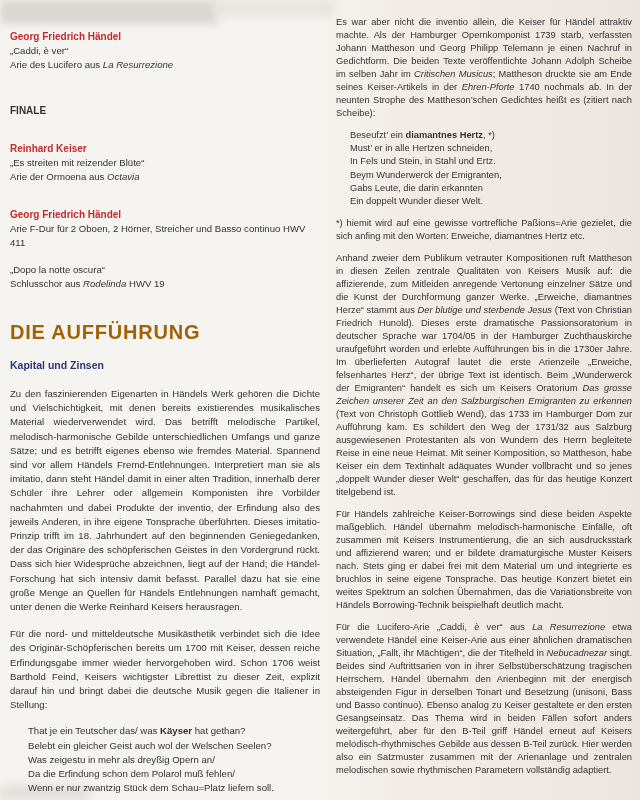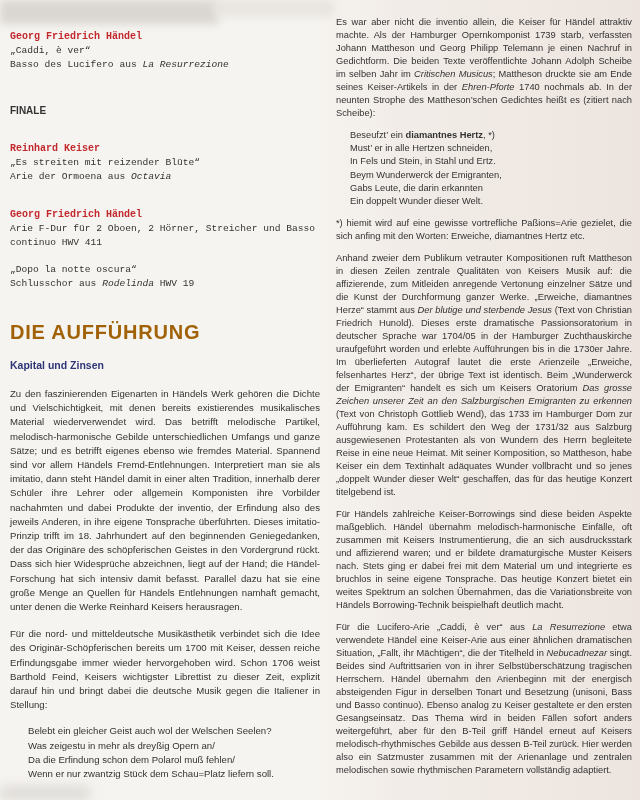--- a/index.html
+++ b/index.html
@@ -31,21 +31,21 @@
     background: #dedbd7; filter: blur(6px);
   }
 
   .cols { position: relative; display: flex; padding: 0 6px 0 10px; }
   .col-left  { width: 310px; }
   .col-right { width: 296px; margin-left: 16px; padding-top: 14px;
                font-size: 9.3px; line-height: 13px; }
 
   
   .program { margin-top: 30px; }
-  .prog-entry { margin-bottom: 24px; font-family: Liberation Mono, monospace; }
+  .prog-entry { margin-bottom: 24px; }
   .prog-composer { color: #c2292e; font-weight: bold; font-size: 10px; line-height: 14px; }
   .prog-heading  { font-weight: bold; font-size: 10px; line-height: 14px; margin-bottom: 24px; margin-top: 32px; }
   .prog-lines .rich-line { font-size: 9.6px; line-height: 14px; }
   .prog-lines-gap { margin-top: 13px; }
 
   h1.section-title {
     color: #a16207; font-size: 20px; font-weight: bold;
     letter-spacing: 0.8px; margin: 30px 0 0;
   }
   h2.subsection-title {
@@ -77,21 +77,21 @@
 
   <div class="cols">
 
     <div class="col-left">
       <section class="program">
 
         <div class="prog-entry">
           <div class="prog-composer">Georg Friedrich Händel</div>
           <div class="prog-lines">
               <div class="rich-line"><span>„Caddi, è ver“</span></div>
-              <div class="rich-line"><span>Basso des Lucifero aus </span><span class="seg-i">La Resurrezione</span></div>
+              <div class="rich-line"><span>Arie des Lucifero aus </span><span class="seg-i">La Resurrezione</span></div>
             </div>
         </div>
 
         <div class="prog-heading">FINALE</div>
 
         <div class="prog-entry">
           <div class="prog-composer">Reinhard Keiser</div>
           <div class="prog-lines">
               <div class="rich-line"><span>„Es streiten mit reizender Blüte“</span></div>
               <div class="rich-line"><span>Arie der Ormoena aus </span><span class="seg-i">Octavia</span></div>
@@ -110,20 +110,21 @@
         </div>
 
       </section>
 
       <h1 class="section-title">DIE AUFFÜHRUNG</h1>
       <h2 class="subsection-title">Kapital und Zinsen</h2>
 
       <p class="body first"><span>Zu den faszinierenden Eigenarten in Händels Werk gehören die Dichte und Vielschichtigkeit, mit denen bereits existierendes musikalisches Material wiederverwendet wird. Das betrifft melodische Partikel, melodisch-harmonische Gebilde unterschiedlichen Umfangs und ganze Sätze; und es betrifft eigenes ebenso wie fremdes Material. Spannend sind vor allem Händels Fremd-Entlehnungen. Interpretiert man sie als imitatio, dann steht Händel damit in einer alten Tradition, innerhalb derer Schüler ihre Lehrer oder allgemein Komponisten ihre Vorbilder nachahmten und dabei Produkte der inventio, der Erfindung also des jeweils Anderen, in ihre eigene Tonsprache überführten. Dieses imitatio-Prinzip trifft im 18. Jahrhundert auf den beginnenden Geniegedanken, der das Originäre des schöpferischen Geistes in den Vordergrund rückt. Dass sich hier Widesprüche abzeichnen, liegt auf der Hand; die Händel-Forschung hat sich intensiv damit befasst. Parallel dazu hat sie eine große Menge an Quellen für Händels Entlehnungen namhaft gemacht, unter denen die Werke Reinhard Keisers herausragen.</span></p>
       <p class="body"><span>Für die nord- und mitteldeutsche Musikästhetik verbindet sich die Idee des Originär-Schöpferischen bereits um 1700 mit Keiser, dessen reiche Erfindungsgabe immer wieder hervorgehoben wird. Schon 1706 weist Barthold Feind, Keisers wichtigster Librettist zu dieser Zeit, explizit darauf hin und bringt dabei die deutsche Musik gegen die Italiener in Stellung:</span></p>
       <div class="verse">
+          <div class="rich-line"><span>That je ein Teutscher das/ was </span><span class="seg-b">Käyser</span><span> hat gethan?</span></div>
           <div class="rich-line"><span>Belebt ein gleicher Geist auch wol der Welschen Seelen?</span></div>
           <div class="rich-line"><span>Was zeigestu in mehr als dreyßig Opern an/</span></div>
           <div class="rich-line"><span>Da die Erfindung schon dem Polarol muß fehlen/</span></div>
           <div class="rich-line"><span>Wenn er nur zwantzig Stück dem Schau=Platz liefern soll.</span></div>
         </div>
 
     </div>
 
     <div class="col-right">
       <p class="body first"><span>Es war aber nicht die inventio allein, die Keiser für Händel attraktiv machte. Als der Hamburger Opernkomponist 1739 starb, verfassten Johann Mattheson und Georg Philipp Telemann je einen Nachruf in Gedichtform. Die beiden Texte veröffentlichte Johann Adolph Scheibe im selben Jahr im </span><span class="seg-i">Critischen Musicus</span><span>; Mattheson druckte sie am Ende seines Keiser-Artikels in der </span><span class="seg-i">Ehren-Pforte</span><span> 1740 nochmals ab. In der neunten Strophe des Mattheson’schen Gedichtes heißt es (zitiert nach Scheibe):</span></p>

